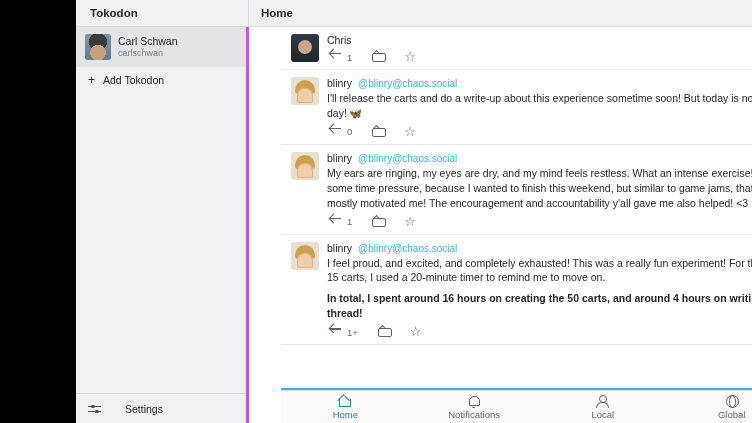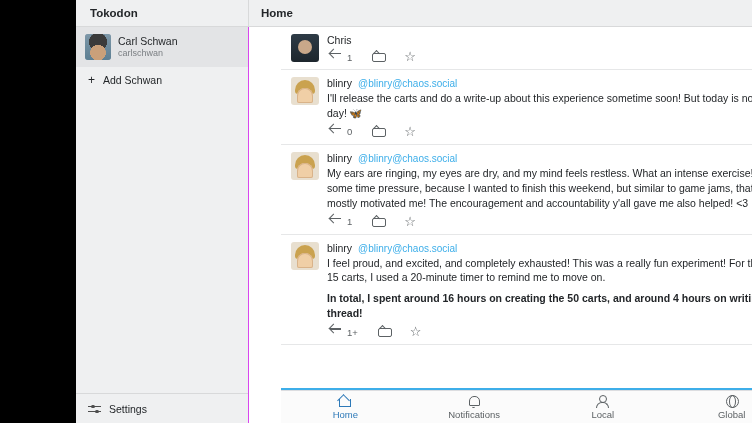--- a/index.html
+++ b/index.html
@@ -12,32 +12,32 @@
   .header{display:flex;height:26px;background:#eff0f1;border-bottom:1px solid #d8d9da;}
   .hdr-left{width:173px;display:flex;align-items:center;padding-left:14px;box-sizing:border-box;border-right:1px solid #d8d9da;}
   .hdr-title{font-size:11.5px;color:#232629;font-weight:600;}
   .hdr-right{flex:1;display:flex;align-items:center;justify-content:space-between;padding:0 9px 0 12px;box-sizing:border-box;}
   .hdr-page{font-size:11.5px;color:#232629;font-weight:600;}
   .toot-btn{display:flex;align-items:center;gap:4px;font-size:10.5px;color:#232629;cursor:pointer;}
   .plus{font-size:12px;line-height:1;color:#232629;}
 
   
   .body{display:flex;height:397px;}
-  .sidebar{width:173px;background:#eff0f1;border-right:1px solid #d946ef;position:relative;box-sizing:border-box;}
+  .sidebar{width:173px;background:#eff0f1;border-right:3px solid #d946ef;position:relative;box-sizing:border-box;}
   .acct{display:flex;align-items:center;gap:7px;padding:7px 9px;background:#e3e4e6;}
   .avatar{width:26px;height:26px;border-radius:3px;flex:none;overflow:hidden;position:relative;background:#9ab;}
   .av-face{position:absolute;left:0;top:0;width:100%;height:100%;background:
      radial-gradient(circle at 50% 72%, #caa07a 0 34%, rgba(0,0,0,0) 35%),
      radial-gradient(circle at 50% 30%, #3b3b3b 0 40%, rgba(0,0,0,0) 41%),
      linear-gradient(#7d97a8,#5d7f93);}
   .acct-txt{display:flex;flex-direction:column;line-height:1.2;}
   .acct-name{font-size:10.5px;color:#232629;}
   .acct-handle{font-size:9px;color:#7b7f83;}
   .add-acct{display:flex;align-items:center;gap:8px;padding:7px 12px;font-size:10.5px;color:#232629;cursor:pointer;}
-  .settings{position:absolute;left:0;bottom:0;width:100%;box-sizing:border-box;display:flex;align-items:center;gap:8px;padding:9px 12px;font-size:10.5px;color:#232629;border-top:1px solid #d8d9da;cursor:pointer;}
+  .settings{position:absolute;left:0;bottom:0;width:100%;box-sizing:border-box;display:flex;align-items:center;gap:24px;padding:9px 12px;font-size:10.5px;color:#232629;border-top:1px solid #d8d9da;cursor:pointer;}
   .slider-ico{width:13px;height:11px;position:relative;flex:none;}
   .slider-ico i{position:absolute;left:0;width:13px;height:1.5px;background:#4d4d4d;}
   .slider-ico i:nth-child(1){top:2px;}
   .slider-ico i:nth-child(2){top:7px;}
   .slider-ico b{position:absolute;width:3.5px;height:3.5px;border-radius:50%;background:#4d4d4d;}
   .slider-ico b:nth-child(3){left:3px;top:1px;}
   .slider-ico b:nth-child(4){left:7px;top:6px;}
 
   
   .main{flex:1;position:relative;background:#fff;display:flex;flex-direction:column;margin-left:32px;}
@@ -112,21 +112,21 @@
         <div class="avatar">
             <div class="av-face"></div>
           </div>
         <div class="acct-txt">
           <span class="acct-name">Carl Schwan</span>
           <span class="acct-handle">carlschwan</span>
         </div>
       </div>
       <div class="add-acct">
         <span class="plus">+</span>
-        <span>Add Schwan</span>
+        <span>Add Tokodon</span>
       </div>
       <div class="settings">
         <span class="slider-ico">
             <i></i>
             <i></i>
             <b></b>
             <b></b>
           </span>
         <span>Settings</span>
       </div>

